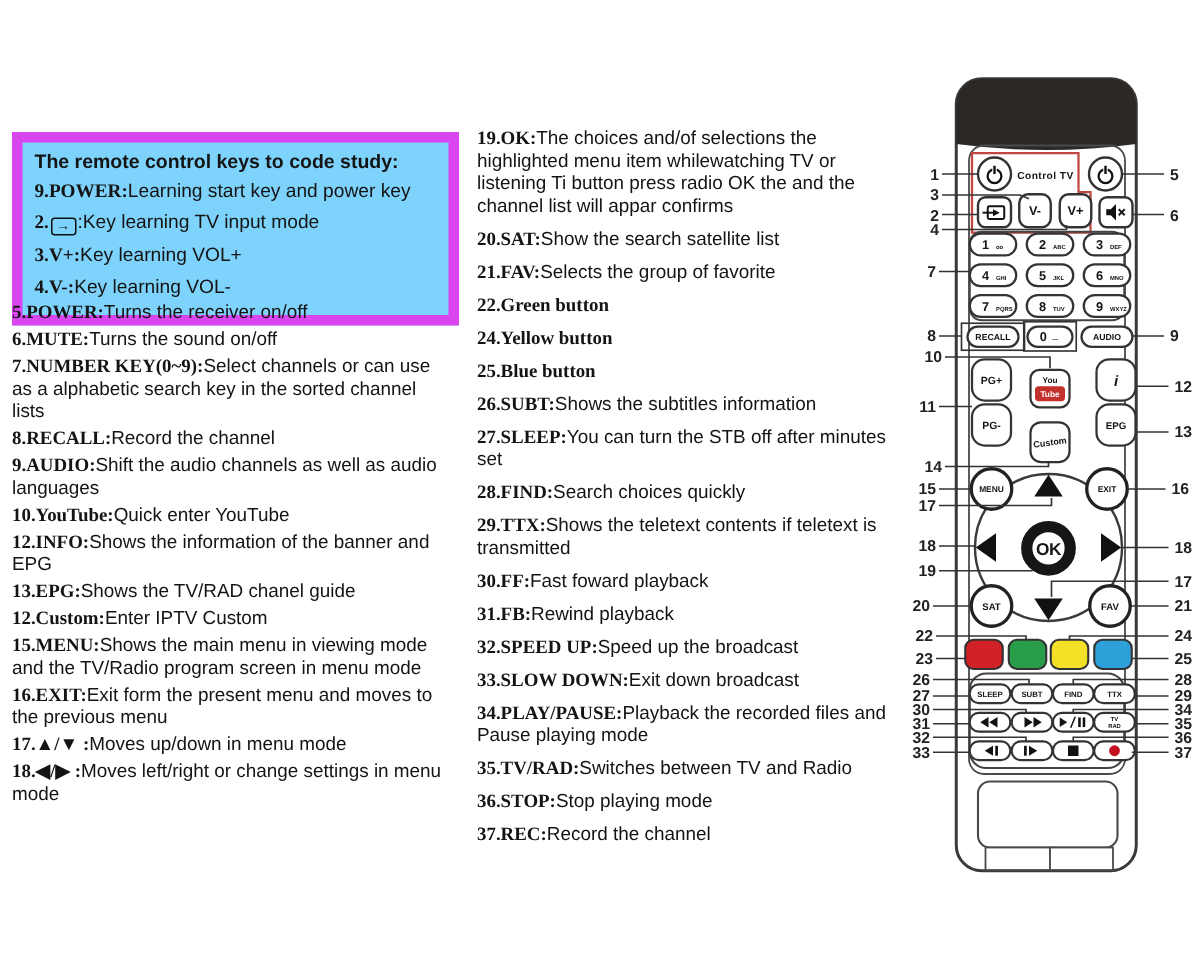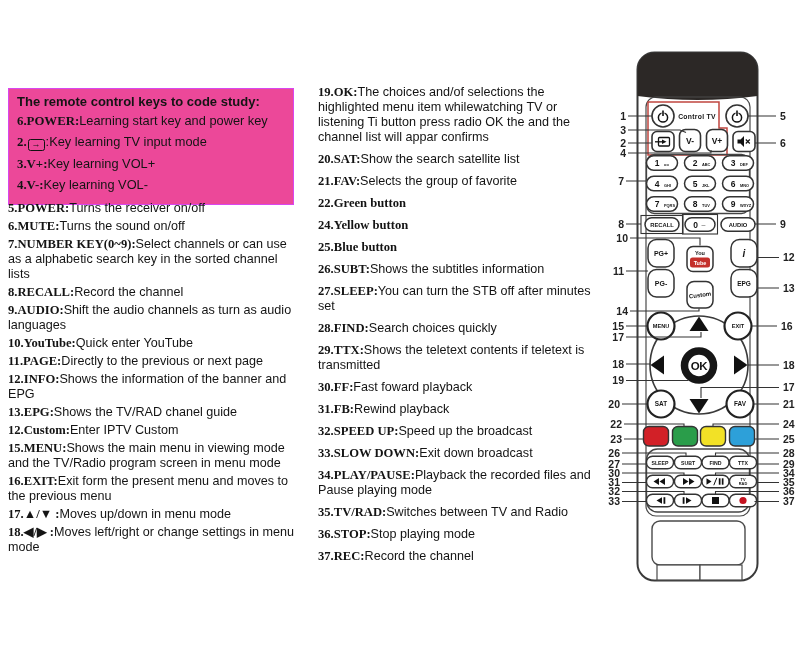--- a/index.html
+++ b/index.html
@@ -1,19 +1,19 @@
 <!DOCTYPE html>
 <html><head>
 <meta charset="utf-8">
 <style>
   html,body{margin:0;padding:0;background:#fff;}
   #canvas{position:relative;width:800px;height:645px;background:#fff;overflow:hidden;
           font-family:"Liberation Sans","DejaVu Sans",sans-serif;color:#141414;}
-  .study-box{position:absolute;left:8px;top:88px;width:268px;background:#ec4899;
-             border:1px solid #d946ef;padding:5px 8px 6px 8px;}
+  .study-box{position:absolute;left:8px;top:88px;width:268px;background:#7dd3fc;
+             border:7px solid #d946ef;padding:5px 8px 6px 8px;}
   .study-box .title{font-weight:bold;font-size:13px;margin-bottom:4px;}
   .item{font-size:12.6px;line-height:15px;margin-bottom:3px;}
   .study-box .item{font-size:12.8px;line-height:16px;margin-bottom:5px;}
   .col-left{position:absolute;left:8px;top:201px;width:294px;}
   .col-mid{position:absolute;left:318px;top:85px;width:276px;}
   .col-mid .item{margin-bottom:7px;}
   .item b{font-weight:bold;font-family:Liberation Serif, serif;}
   .input-icon{display:inline-block;width:15px;height:10px;border:1.3px solid #111;
               border-radius:2.5px;vertical-align:-1px;text-align:center;line-height:9px;
               font-size:9px;margin:0 1px;}
@@ -36,34 +36,33 @@
   .t-tvrad{font-size:3.9px;font-weight:bold;}
   .t-callout{font-size:10.5px;font-weight:bold;fill:#222;}
 </style>
 </head>
 <body>
 
 <div id="canvas">
 
   <div class="study-box">
     <div class="title">The remote control keys to code study:</div>
-    <div class="item"><b>6.POWER:</b><span>Learning start key and power key</span></div>
+    <div class="item"><b>9.POWER:</b><span>Learning start key and power key</span></div>
     <div class="item"><b>2.</b><span class="input-icon"><span>→</span></span><span>:Key learning TV input mode</span></div>
     <div class="item"><b>3.V+:</b><span>Key learning VOL+</span></div>
     <div class="item"><b>4.V-:</b><span>Key learning VOL-</span></div>
   </div>
 
   <div class="col-left">
     <div class="item"><b>5.POWER:</b><span>Turns the receiver on/off</span></div>
     <div class="item"><b>6.MUTE:</b><span>Turns the sound on/off</span></div>
     <div class="item"><b>7.NUMBER KEY(0~9):</b><span>Select channels or can use as a alphabetic search key in the sorted channel lists</span></div>
     <div class="item"><b>8.RECALL:</b><span>Record the channel</span></div>
-    <div class="item"><b>9.AUDIO:</b><span>Shift the audio channels as turn as audio languages</span></div>
+    <div class="item"><b>9.AUDIO:</b><span>Shift the audio channels as well as audio languages</span></div>
     <div class="item"><b>10.YouTube:</b><span>Quick enter YouTube</span></div>
-    <div class="item"><b>11.PAGE:</b><span>Directly to the previous or next page</span></div>
     <div class="item"><b>12.INFO:</b><span>Shows the information of the banner and EPG</span></div>
     <div class="item"><b>13.EPG:</b><span>Shows the TV/RAD chanel guide</span></div>
     <div class="item"><b>12.Custom:</b><span>Enter IPTV Custom</span></div>
     <div class="item"><b>15.MENU:</b><span>Shows the main menu in viewing mode and the TV/Radio program screen in menu mode</span></div>
     <div class="item"><b>16.EXIT:</b><span>Exit form the present menu and moves to the previous menu</span></div>
     <div class="item"><b>17.▲/▼ :</b><span>Moves up/down in menu mode</span></div>
     <div class="item"><b>18.◀/▶ :</b><span>Moves left/right or change settings in menu mode</span></div>
   </div>
 
   <div class="col-mid">

